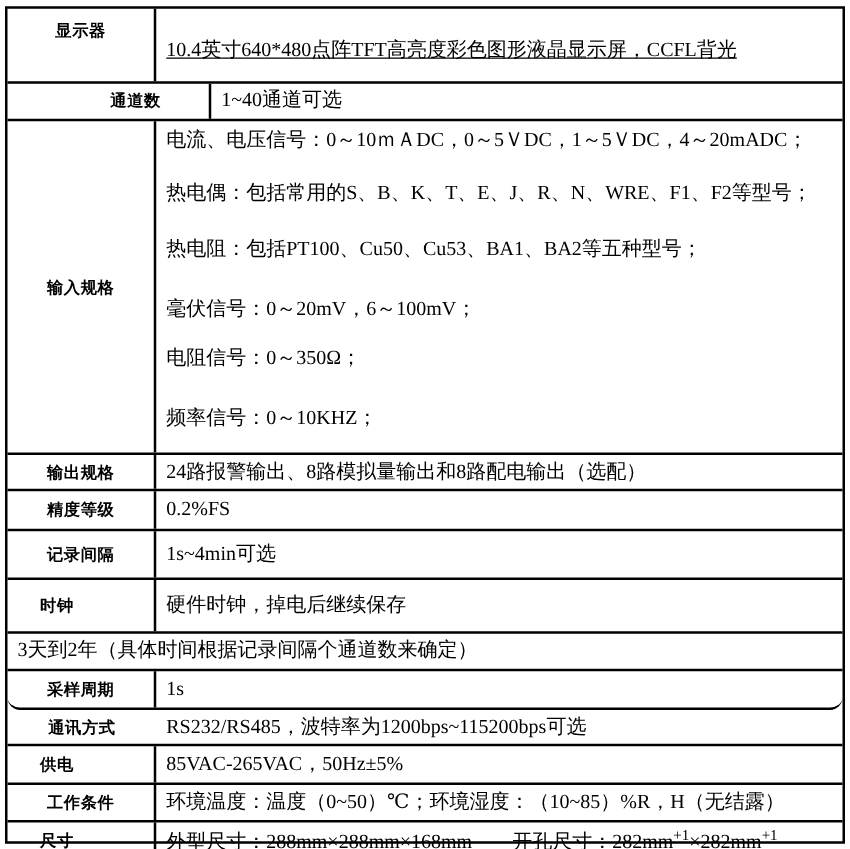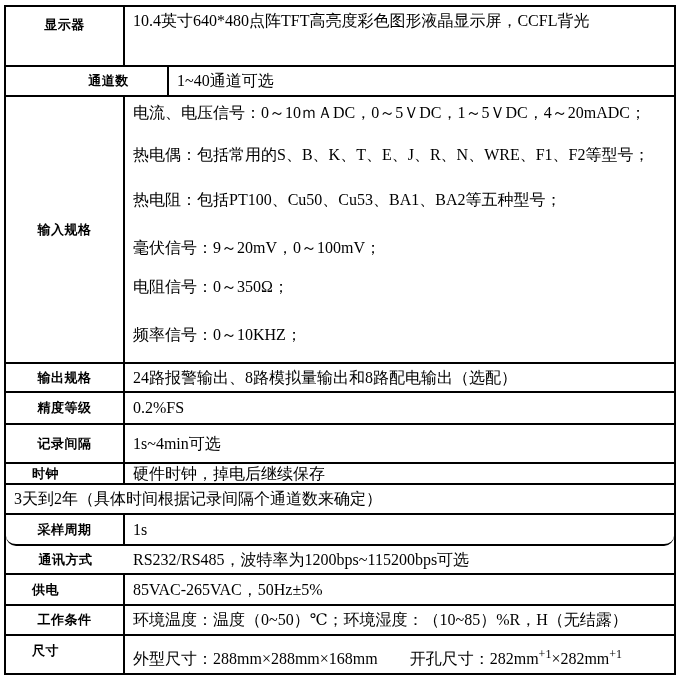--- a/index.html
+++ b/index.html
@@ -42,38 +42,38 @@
     padding: 0 8px;
     display: flex;
     align-items: center;
     font-size: 16px;
     line-height: 20px;
   }
 
   
   .row-display { height: 60px; }
   .row-display .label-cell { align-items: flex-start; padding-top: 9px; }
-  .row-display .value-cell { align-items: flex-start; padding-top: 4px; }
+  .row-display .value-cell { align-items: flex-start; padding-top: 24px; text-decoration: underline; }
 
   .row-channels { height: 30px; padding-left: 44px; }
 
   
   .row-input { height: 267px; }
   .row-input .value-cell { display: block; padding-top: 6px; }
   .row-input .value-cell p { line-height: 20px; }
   .row-input .value-cell p:nth-child(1) { margin-bottom: 22px; }
   .row-input .value-cell p:nth-child(2) { margin-bottom: 25px; }
   .row-input .value-cell p:nth-child(3) { margin-bottom: 28px; }
   .row-input .value-cell p:nth-child(4) { margin-bottom: 19px; }
   .row-input .value-cell p:nth-child(5) { margin-bottom: 28px; }
 
   .row-output   { height: 29px; }
   .row-accuracy { height: 32px; }
   .row-interval { height: 39px; }
-  .row-clock    { height: 21px; }
+  .row-clock    { height: 43px; }
   .row-storage  { height: 30px; }
   .row-sample   { height: 31px; border-radius: 10px; }
   .row-comm     { height: 29px; }
   .row-power    { height: 31px; }
   .row-work     { height: 30px; }
 
   
   .row-comm .label-cell { border-right: none; }
 
   
@@ -99,21 +99,21 @@
     <div class="label-cell">通道数</div>
     <div class="value-cell">1~40通道可选</div>
   </div>
 
   <div class="row row-input">
     <div class="label-cell">输入规格</div>
     <div class="value-cell">
       <p>电流、电压信号：0～10ｍＡDC，0～5ＶDC，1～5ＶDC，4～20mADC；</p>
       <p>热电偶：包括常用的S、B、K、T、E、J、R、N、WRE、F1、F2等型号；</p>
       <p>热电阻：包括PT100、Cu50、Cu53、BA1、BA2等五种型号；</p>
-      <p>毫伏信号：9～20mV，0～100mV；</p>
+      <p>毫伏信号：0～20mV，6～100mV；</p>
       <p>电阻信号：0～350Ω；</p>
       <p>频率信号：0～10KHZ；</p>
     </div>
   </div>
 
   <div class="row row-output">
     <div class="label-cell">输出规格</div>
     <div class="value-cell">24路报警输出、8路模拟量输出和8路配电输出（选配）</div>
   </div>
 

